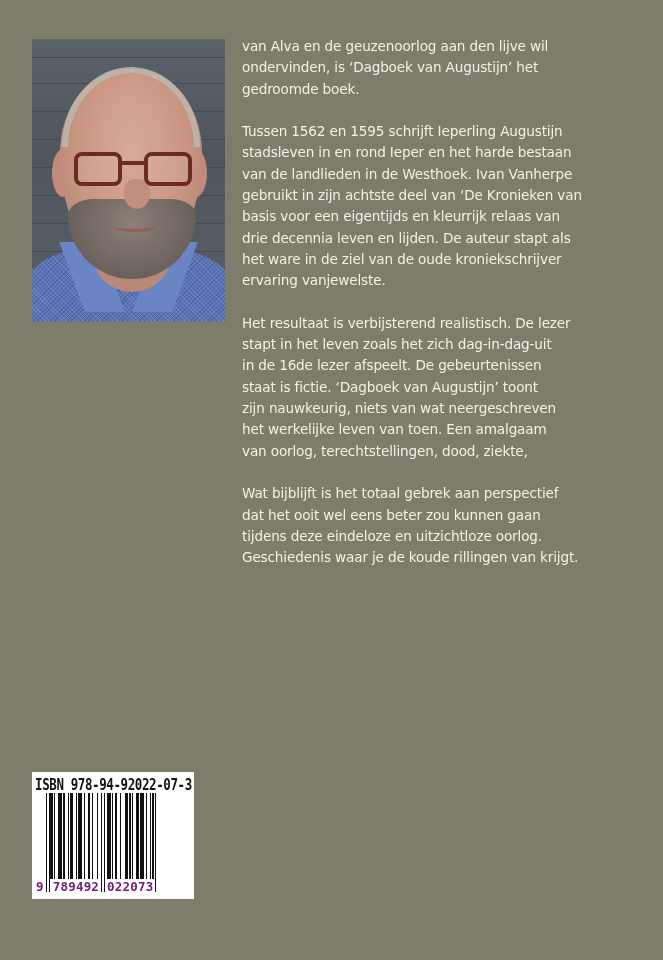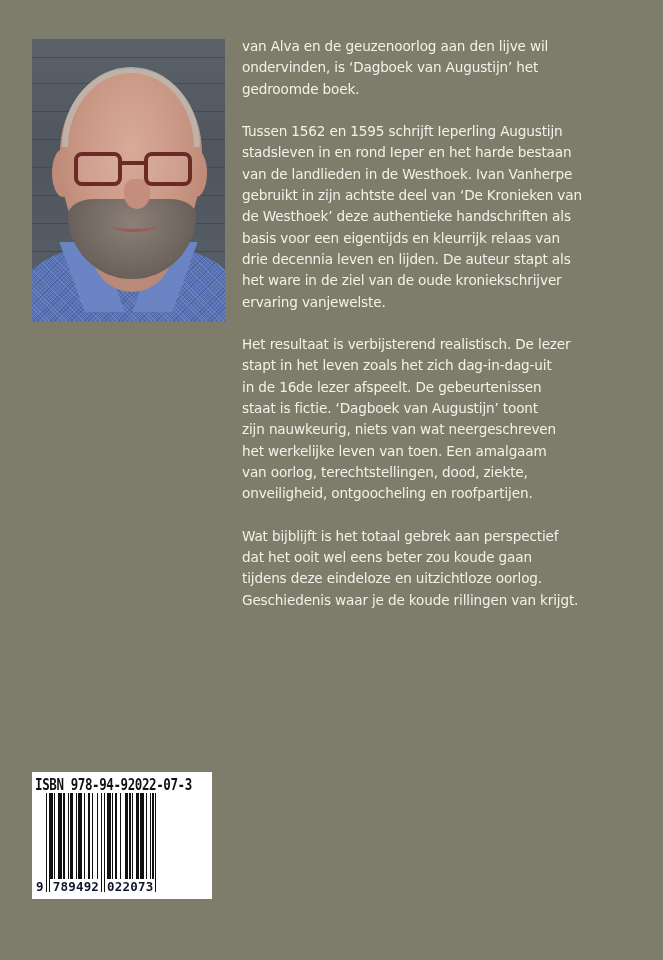--- a/index.html
+++ b/index.html
@@ -79,42 +79,42 @@
       font-family: "DejaVu Sans", sans-serif;
       font-size: 13.6px;
       line-height: 21.3px;
       letter-spacing: -0.15px;
     }
     .text-block p { margin: 0 0 21.3px 0; }
     .line { display: block; white-space: nowrap; }
 
     .barcode-box {
       position: absolute; left: 32px; top: 772px;
-      width: 180px; height: 127px;
+      width: 162px; height: 127px;
       background: #ffffff;
       box-sizing: border-box;
     }
     .isbn-top {
       position: absolute; left: 3px; top: 3px;
       font-family: "DejaVu Sans Mono", monospace;
       font-size: 12.5px; font-weight: bold; letter-spacing: -0.4px;
       color: #111; white-space: nowrap;
       transform: scaleY(1.25); transform-origin: top left;
     }
     .bars {
       position: absolute; left: 14px; top: 21px; height: 99px; width: 140px;
       display: flex; align-items: flex-start;
     }
     .bars span { display: block; background: #111; height: 86px; }
     .bars span.guard { height: 99px; }
     .bars span.gap { background: transparent; }
     .isbn-bottom {
       position: absolute; left: 3px; top: 107px;
       font-family: "DejaVu Sans Mono", monospace;
-      font-size: 12.5px; font-weight: bold; color: #0f172a;
+      font-size: 12.5px; font-weight: bold; color: #701a75;
       white-space: pre; letter-spacing: 0.2px;
       background: transparent;
     }
     .isbn-bottom .digits-mask { background: #fff; padding: 0 1px; }
   </style>
 </head>
 <body>
 
 <div>
 
@@ -147,39 +147,37 @@
     <p>
       <span class="line">van Alva en de geuzenoorlog aan den lijve wil</span>
       <span class="line">ondervinden, is ‘Dagboek van Augustijn’ het</span>
       <span class="line">gedroomde boek.</span>
     </p>
     <p>
       <span class="line">Tussen 1562 en 1595 schrijft Ieperling Augustijn</span>
       <span class="line">stadsleven in en rond Ieper en het harde bestaan</span>
       <span class="line">van de landlieden in de Westhoek. Ivan Vanherpe</span>
       <span class="line">gebruikt in zijn achtste deel van ‘De Kronieken van</span>
-      <span class="line">de Westhoek’ deze authentieke handschriften als</span>
       <span class="line">basis voor een eigentijds en kleurrijk relaas van</span>
       <span class="line">drie decennia leven en lijden. De auteur stapt als</span>
       <span class="line">het ware in de ziel van de oude kroniekschrijver</span>
       <span class="line">ervaring vanjewelste.</span>
     </p>
     <p>
       <span class="line">Het resultaat is verbijsterend realistisch. De lezer</span>
       <span class="line">stapt in het leven zoals het zich dag-in-dag-uit</span>
       <span class="line">in de 16de lezer afspeelt. De gebeurtenissen</span>
       <span class="line">staat is fictie. ‘Dagboek van Augustijn’ toont</span>
       <span class="line">zijn nauwkeurig, niets van wat neergeschreven</span>
       <span class="line">het werkelijke leven van toen. Een amalgaam</span>
       <span class="line">van oorlog, terechtstellingen, dood, ziekte,</span>
-      <span class="line">onveiligheid, ontgoocheling en roofpartijen.</span>
     </p>
     <p>
       <span class="line">Wat bijblijft is het totaal gebrek aan perspectief</span>
-      <span class="line">dat het ooit wel eens beter zou koude gaan</span>
+      <span class="line">dat het ooit wel eens beter zou kunnen gaan</span>
       <span class="line">tijdens deze eindeloze en uitzichtloze oorlog.</span>
       <span class="line">Geschiedenis waar je de koude rillingen van krijgt.</span>
     </p>
   </div>
 
   <div class="barcode-box">
     <div class="isbn-top">ISBN 978-94-92022-07-3</div>
     <div class="bars" id="bars">
         <span class="guard" style="width: 1.35px;"></span>
         <span class="gap" style="width: 1.35px;"></span>

